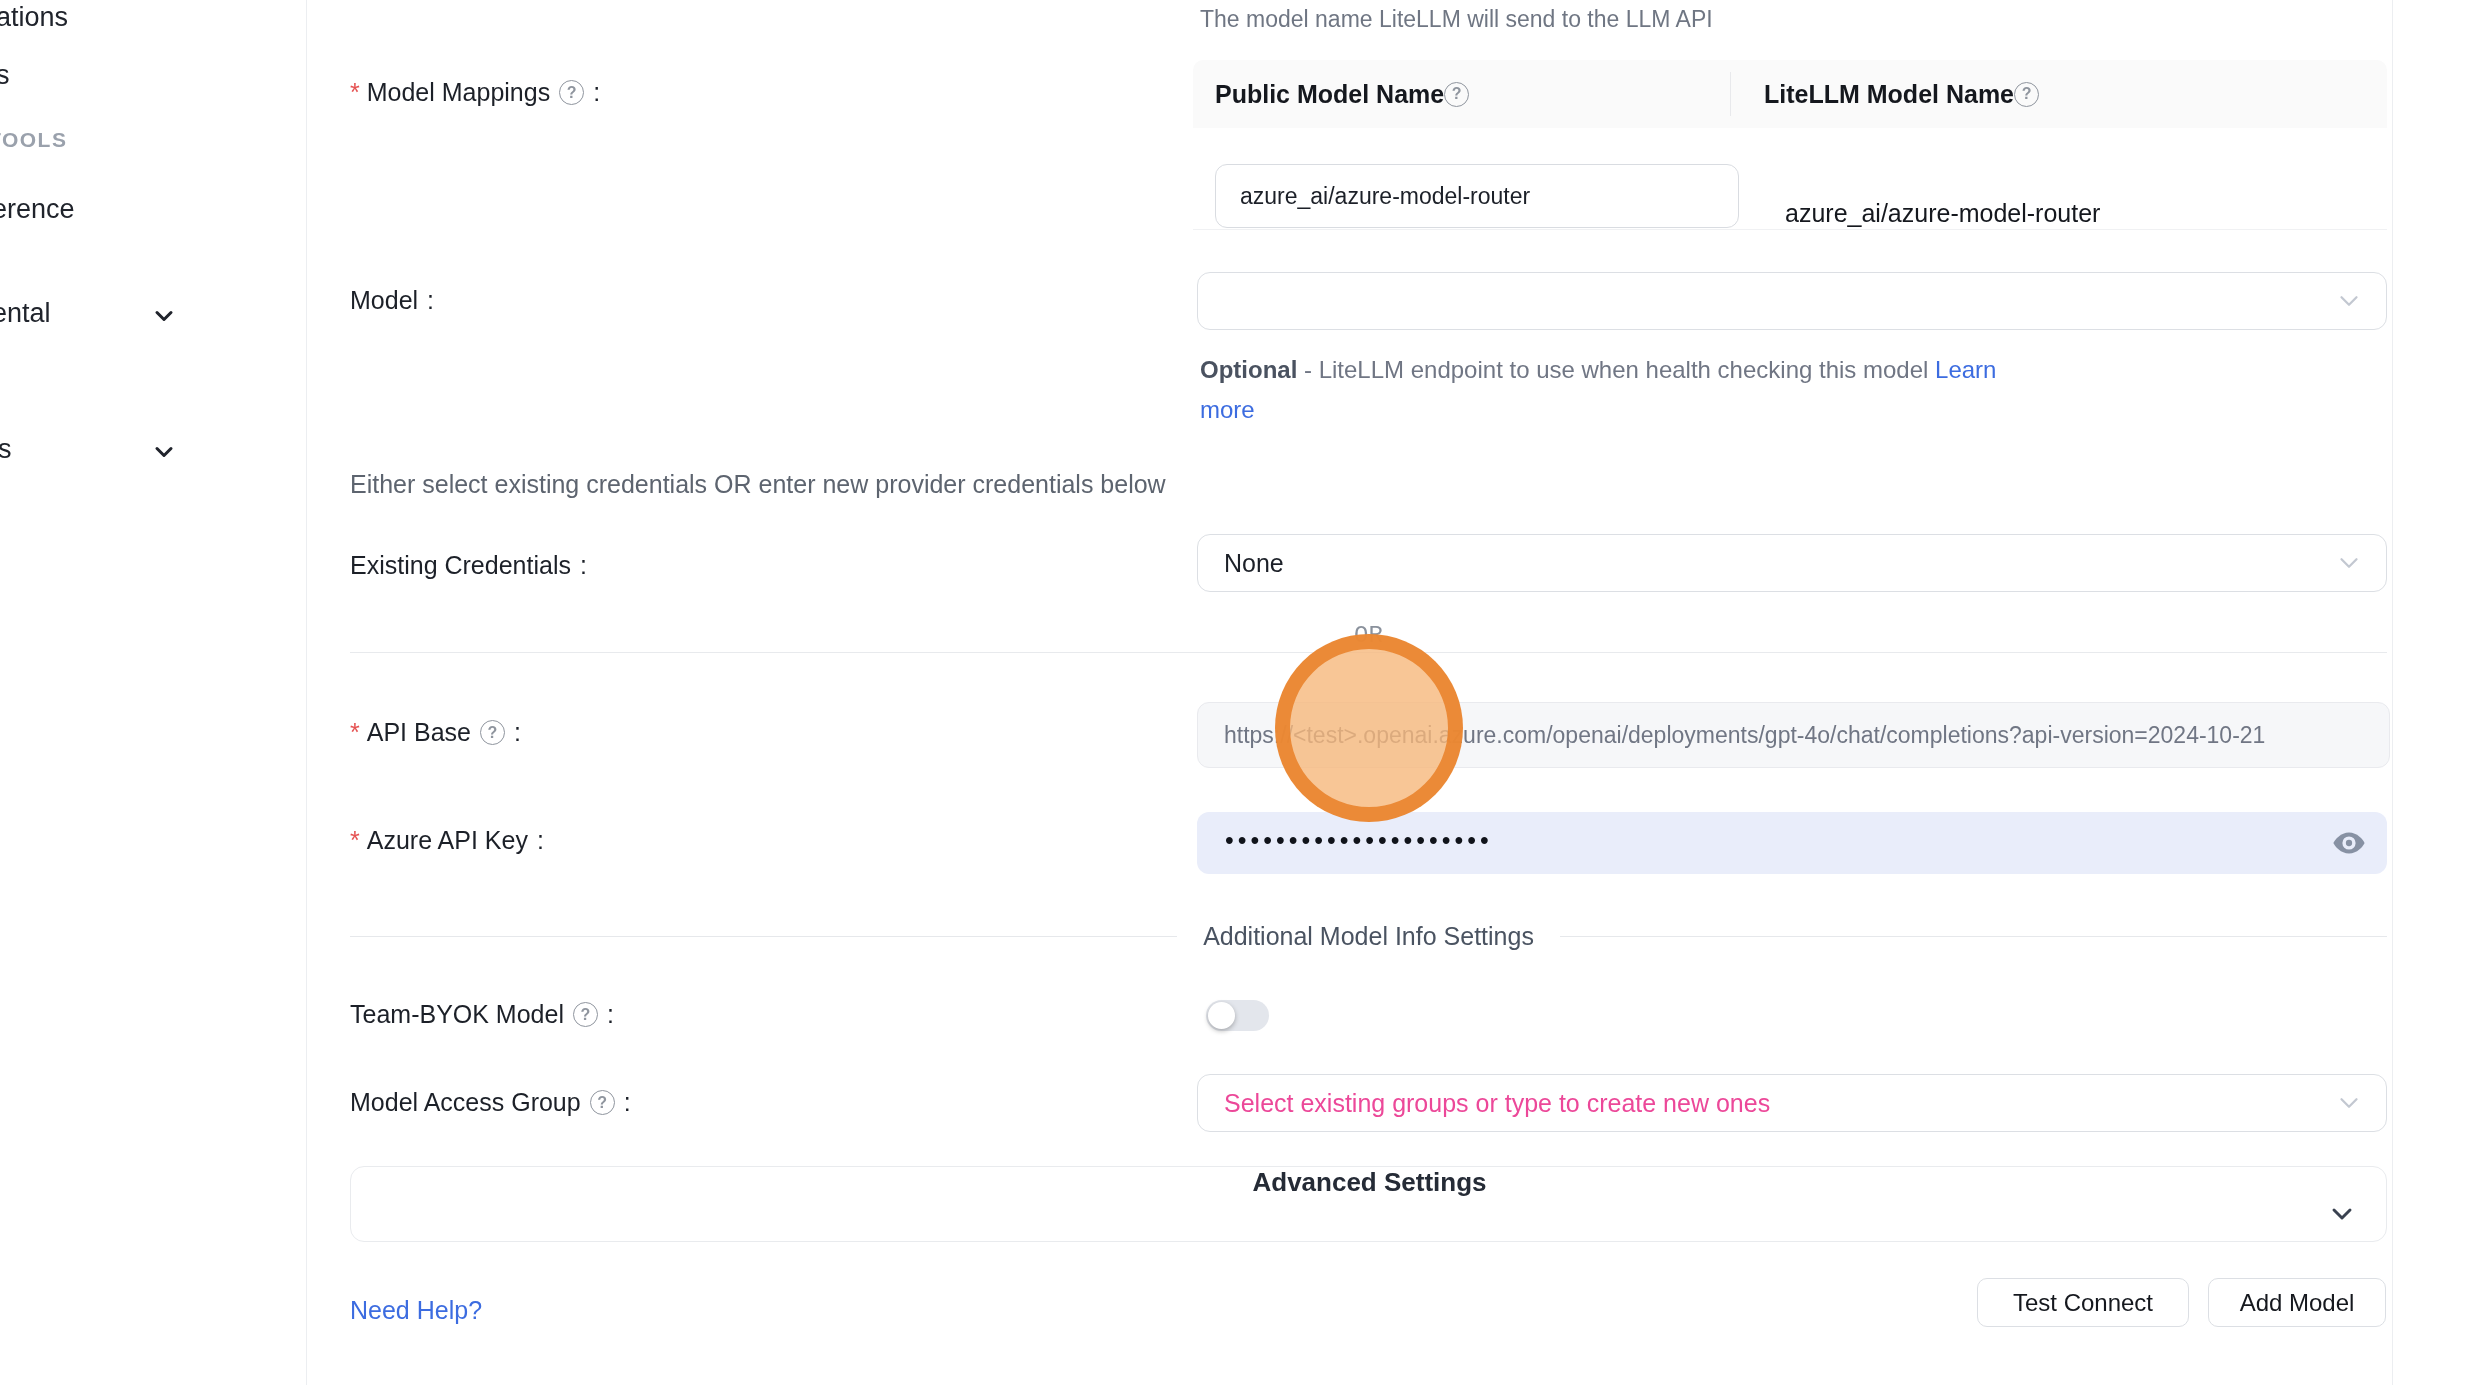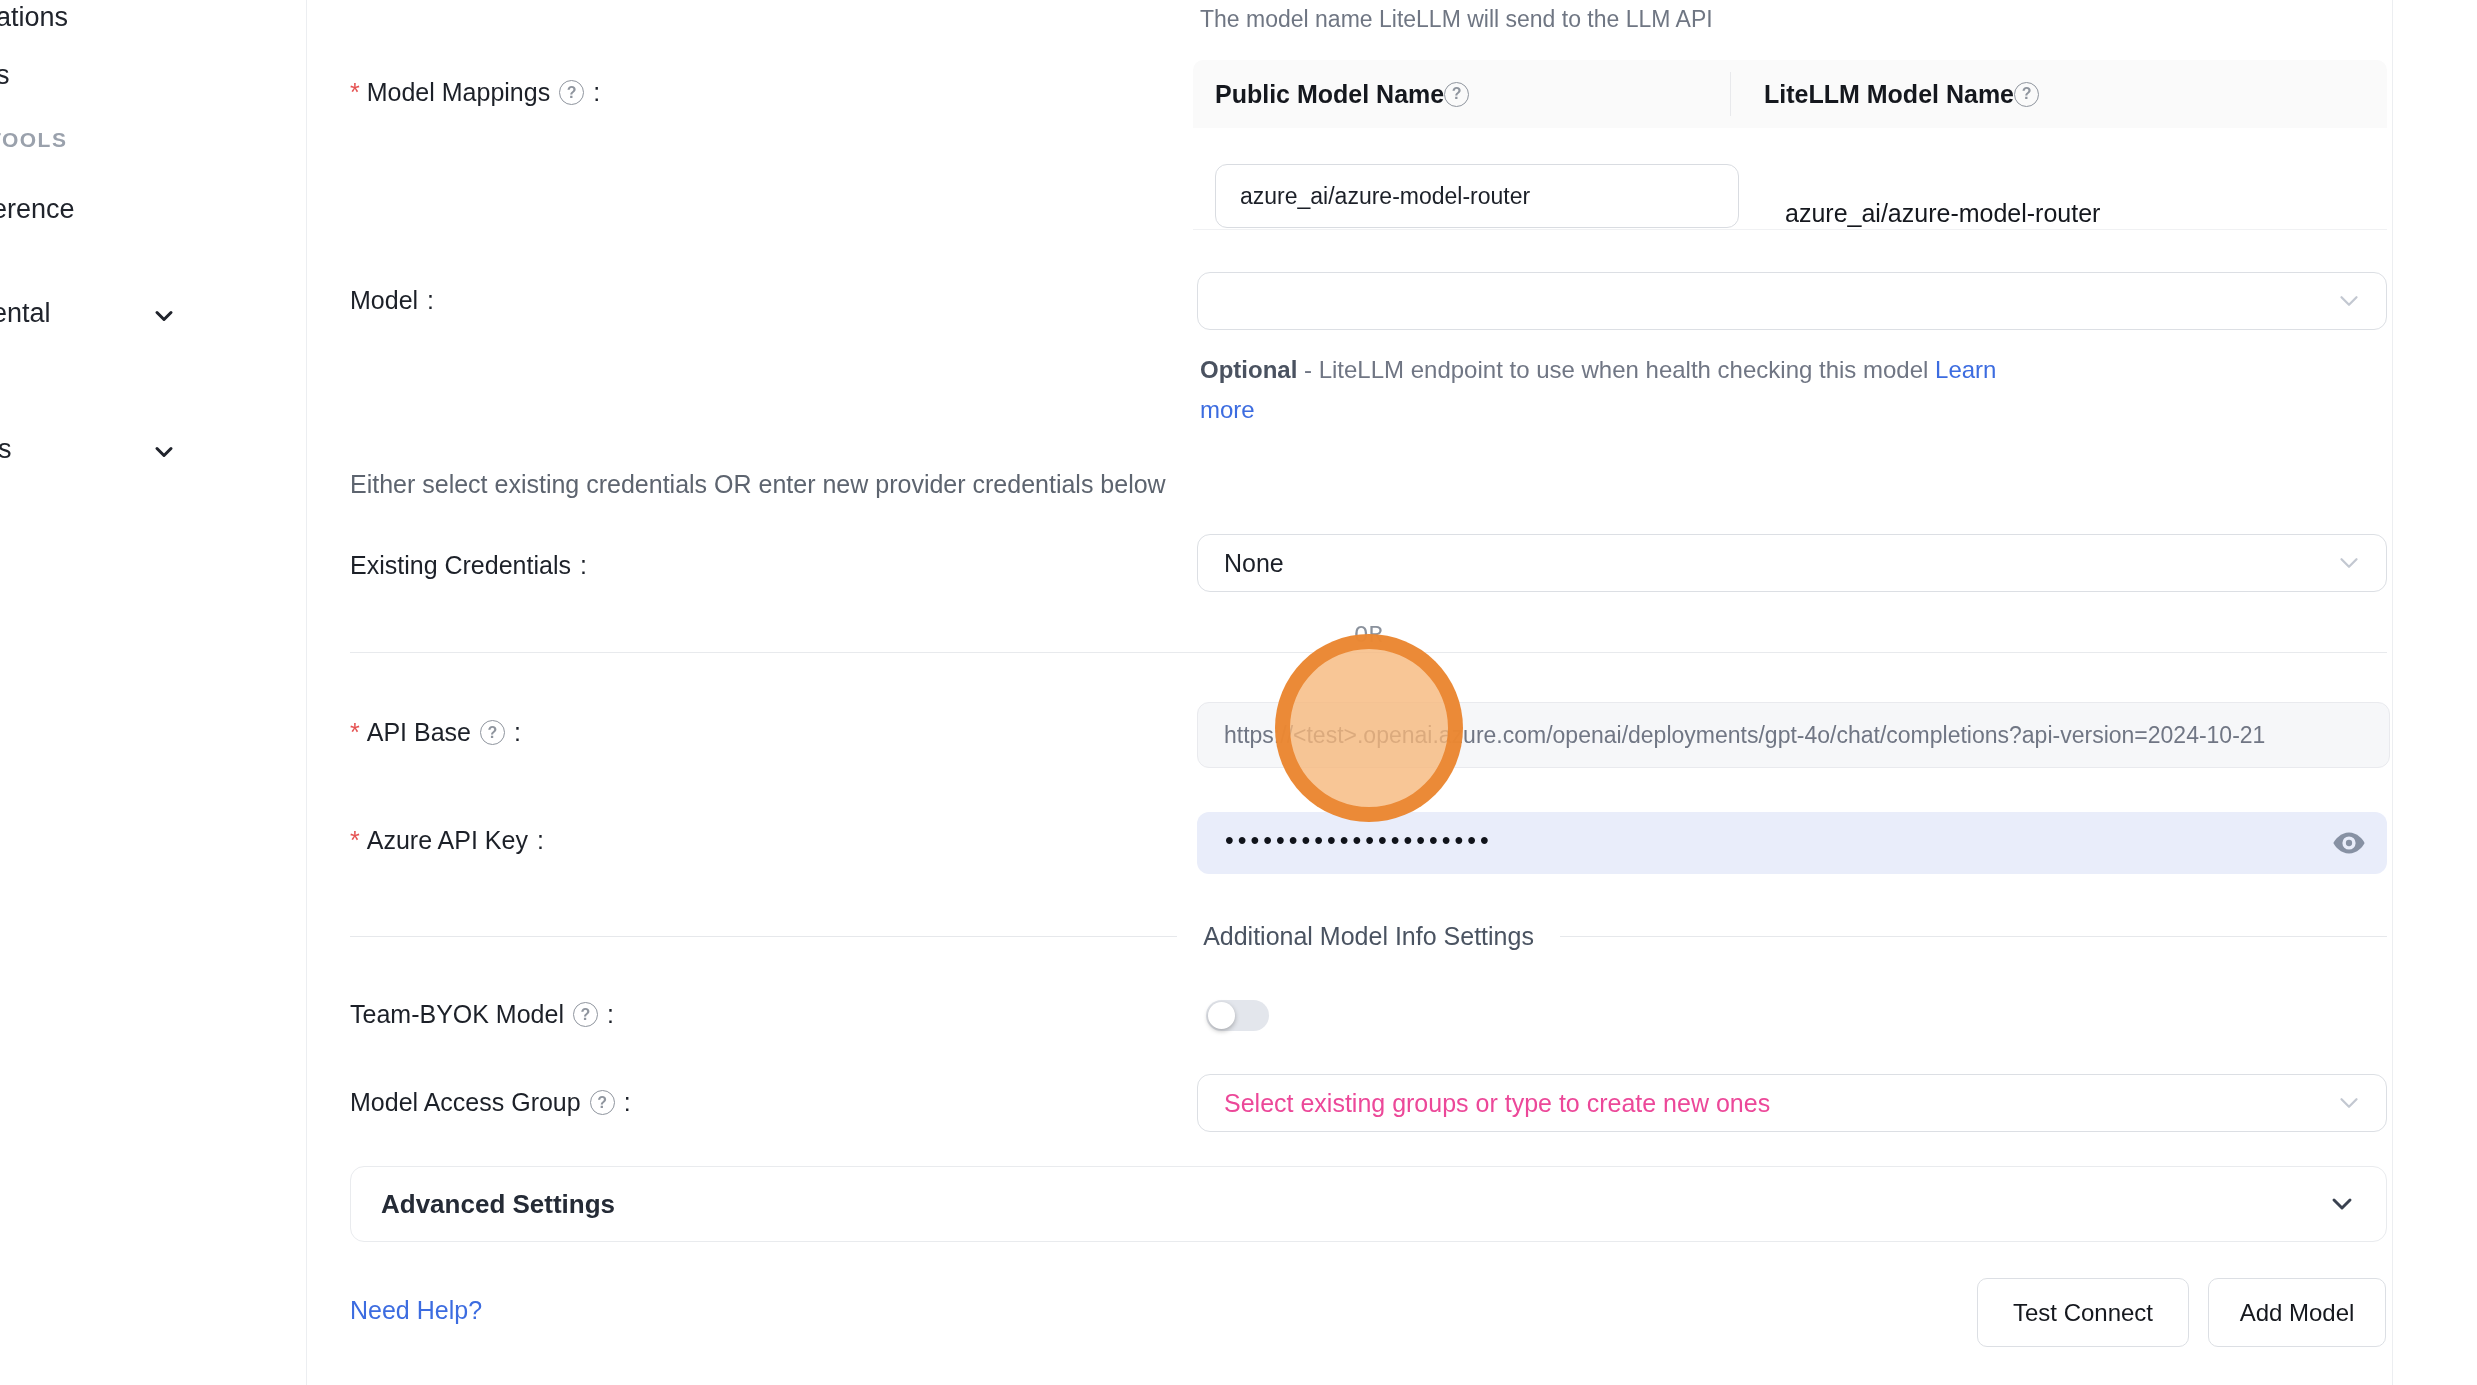--- a/index.html
+++ b/index.html
@@ -71,28 +71,28 @@
 
   
   .toggle { position:absolute; left:1206px; top:1000px; width:63px; height:31px;
     border-radius:999px; background:#e3e6ec; cursor:pointer; }
   .toggle .knob { position:absolute; left:2px; top:2px; width:27px; height:27px; border-radius:50%;
     background:#fff; box-shadow:0 2px 5px rgba(0,0,0,0.28); }
 
   
   .adv-box { position:absolute; left:350px; top:1166px; width:2037px; height:76px;
     border:1.5px solid #e9ebee; border-radius:14px; background:#fff;
-    display:flex; align-items:center; padding:0 28px 0 30px; cursor:pointer; }
+    display:flex; align-items:center; padding:0 28px 0 30px; cursor:pointer;flex-direction:column; }
   .adv-title { font-size:26px; font-weight:700; color:#252b36; }
   .adv-box .chev { margin-left:auto; }
 
   .link { color:#3c6ce0; text-decoration:none; cursor:pointer; }
   .need-help { position:absolute; left:350px; top:1296px; font-size:25px; }
 
-  .btn { position:absolute; top:1278px; height:69px; background:#fff; border:1.5px solid #dcdfe4;
+  .btn { position:absolute; top:1278px; height:49px; background:#fff; border:1.5px solid #dcdfe4;
     border-radius:10px; font-size:24px; color:#15181e; display:flex; align-items:center;
     justify-content:center; cursor:pointer; font-family:"Liberation Sans", sans-serif; }
   .btn-test { left:1977px; width:212px; }
   .btn-add { left:2208px; width:178px; }
 
   .opt-helper { position:absolute; left:1200px; top:350px; width:840px; font-size:24px;
     color:#707684; line-height:40px; }
   .opt-bold { font-weight:700; color:#4a5260; }
 </style>
 </head>

